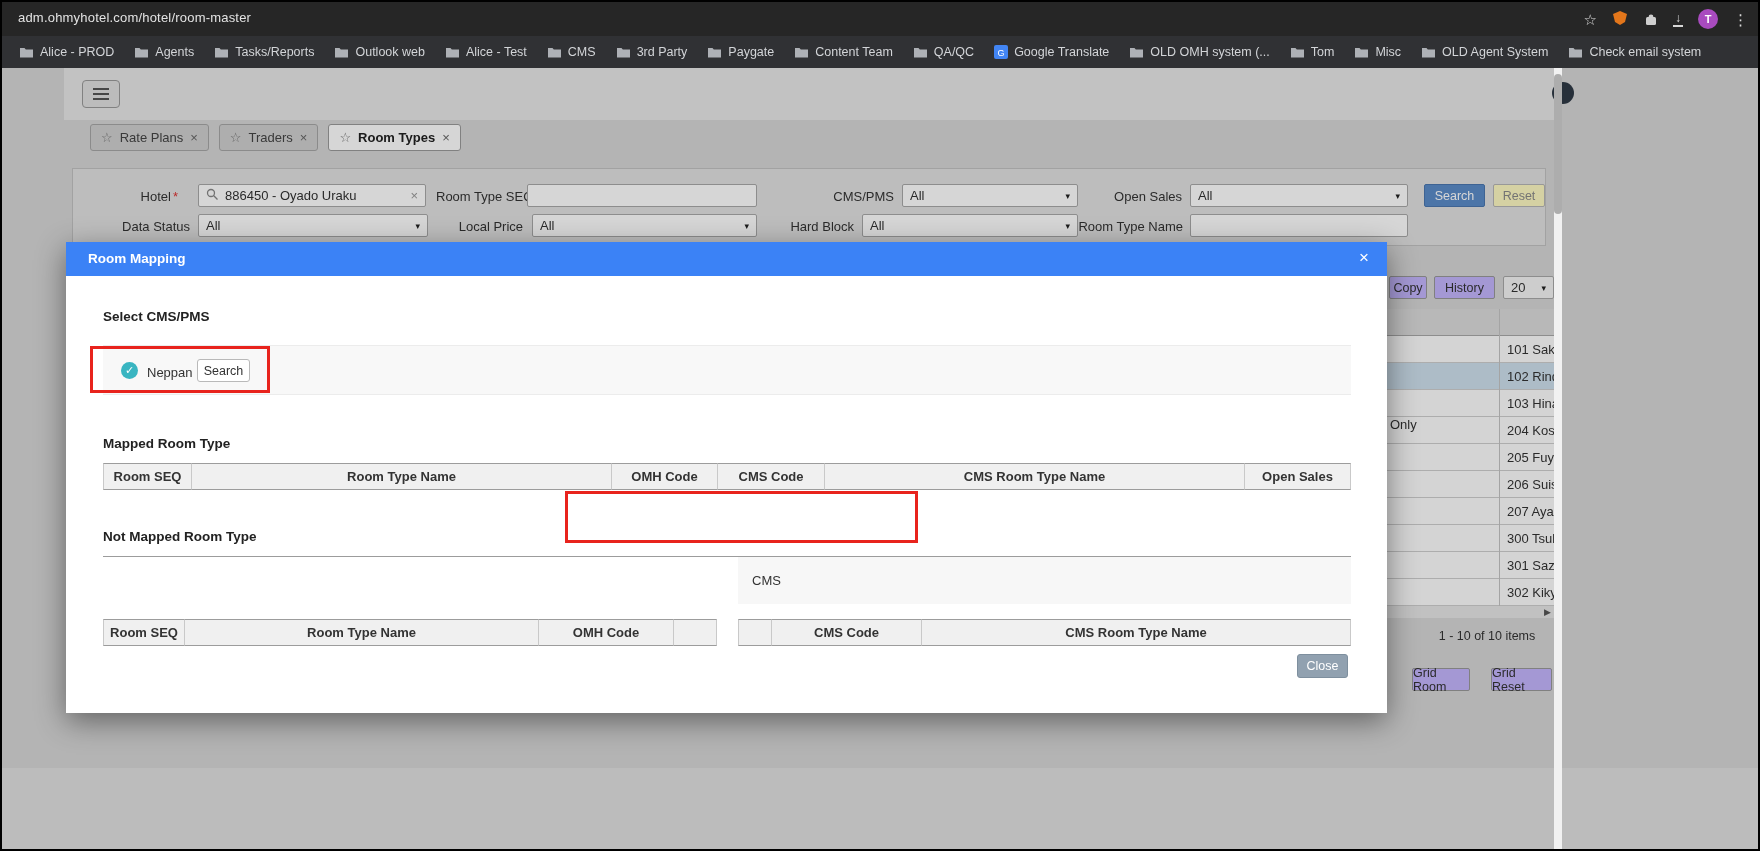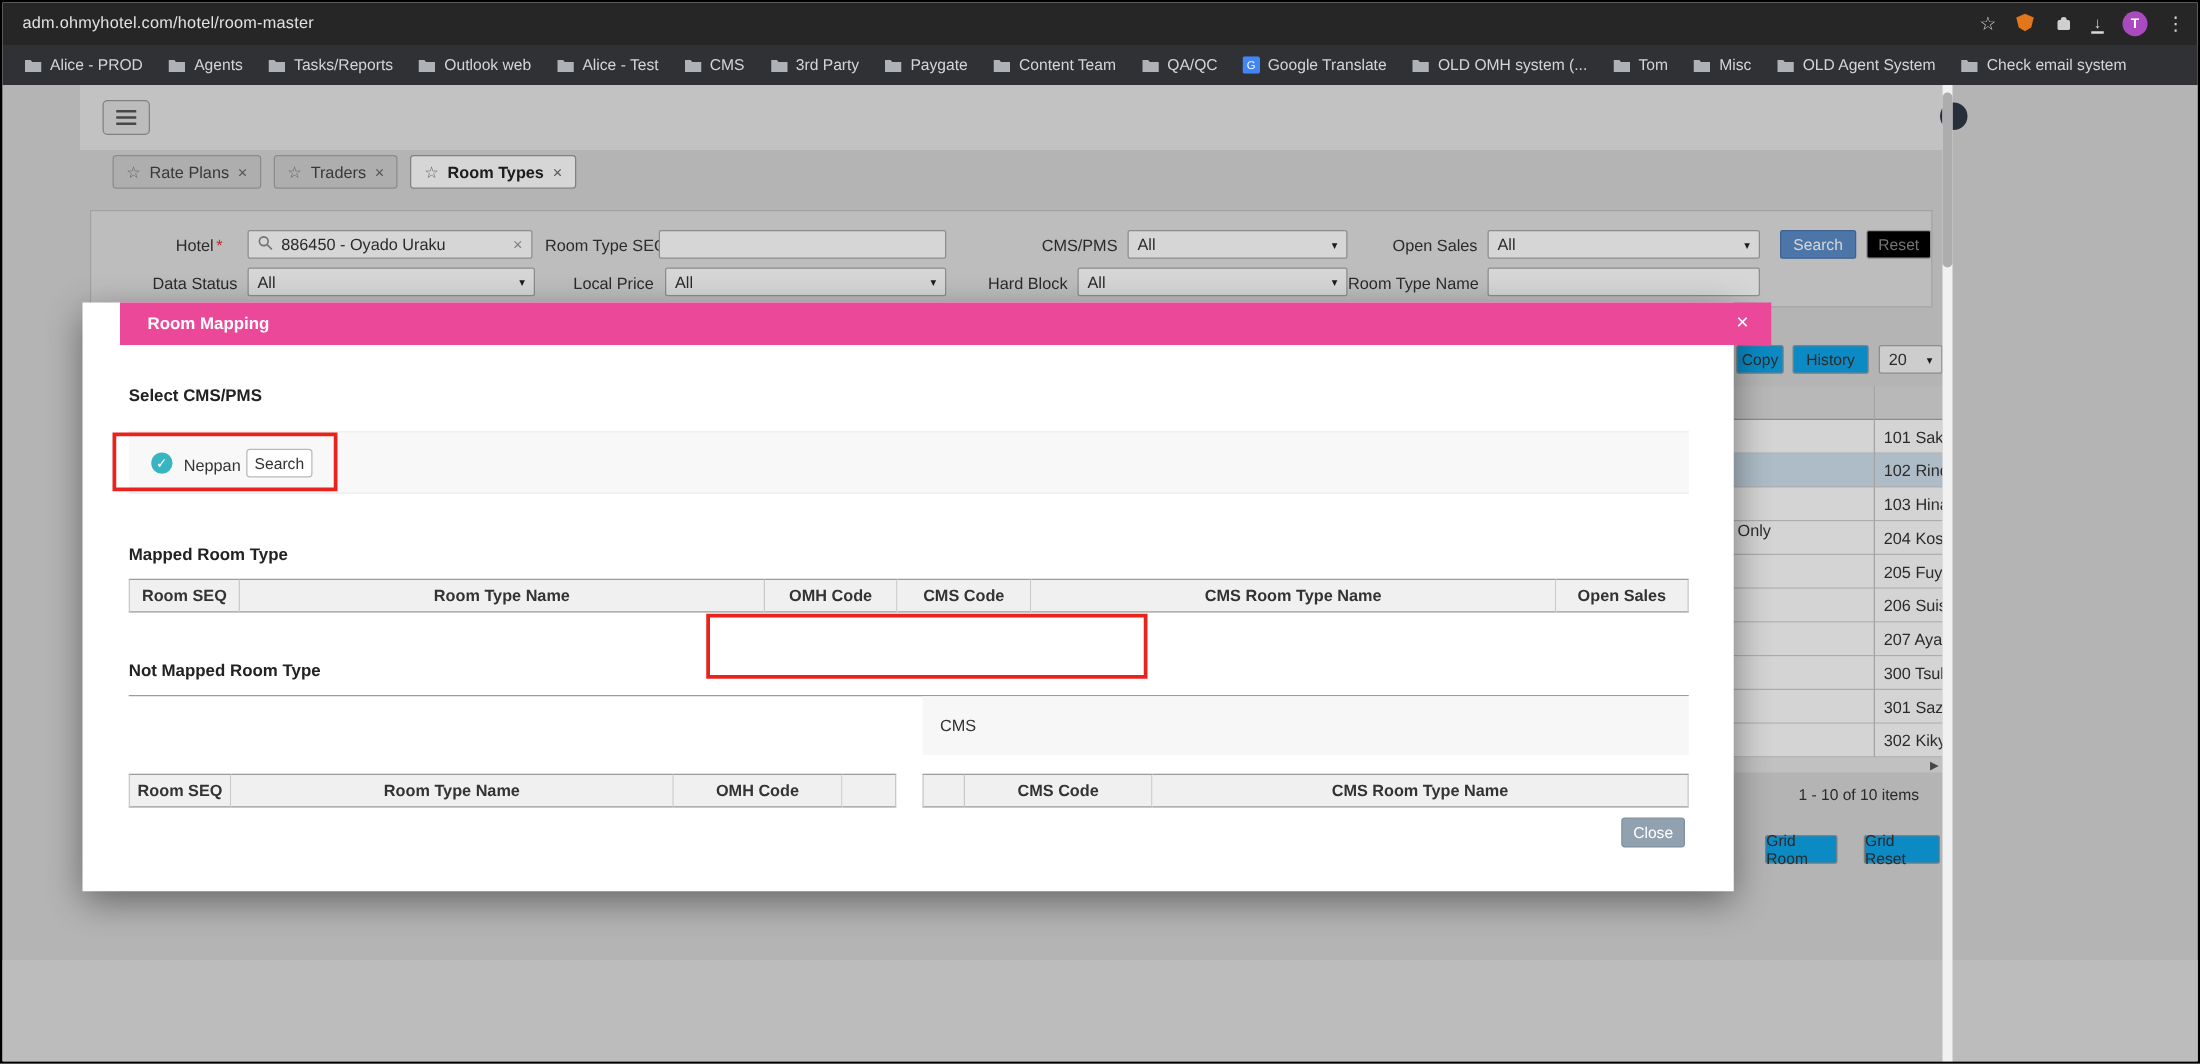--- a/index.html
+++ b/index.html
@@ -53,22 +53,22 @@
   .inp{position:absolute;background:#fff;border:1px solid #a8a8a8;border-radius:2px;box-sizing:border-box;height:23px;font-size:13px;color:#333;padding:0 7px;}
   .inp-wrap{position:absolute;background:#fff;border:1px solid #a8a8a8;border-radius:2px;box-sizing:border-box;height:23px;
             display:flex;align-items:center;gap:6px;padding:0 7px;font-size:13px;color:#333;}
   .inp-wrap .clear{margin-left:auto;color:#999;font-size:13px;}
   .sel{position:absolute;background:#fff;border:1px solid #a8a8a8;border-radius:2px;box-sizing:border-box;height:23px;
        display:flex;align-items:center;justify-content:space-between;padding:0 7px;font-size:13px;color:#333;}
   .sel .caret{font-size:9px;color:#222;}
   .btn{position:absolute;display:flex;align-items:center;justify-content:center;font-size:12.5px;border-radius:2px;
        box-sizing:border-box;border:1px solid transparent;height:23px;}
   .btn.primary{background:#5b8cc9;border-color:#4a77b0;color:#fff;}
-  .btn.disabled{background:#000000;border-color:#b5b5b5;color:#8a8a8a;}
-  .btn.light{background:#0ea5e9;border-color:#999;color:#333;}
+  .btn.disabled{background:#fef9c3;border-color:#b5b5b5;color:#8a8a8a;}
+  .btn.light{background:#c4b5fd;border-color:#999;color:#333;}
 
   
   .grid-header{position:absolute;left:1385px;top:307px;width:167px;height:27px;background:#dcdcdc;border-bottom:1px solid #a8a8a8;box-sizing:border-box;}
   .grid-rows{position:absolute;left:1385px;top:334px;width:167px;}
   .grid-row{height:27px;box-sizing:border-box;background:#fdfdfd;border-bottom:1px solid #cfcfcf;position:relative;
             font-size:13px;color:#333;overflow:hidden;white-space:nowrap;}
   .grid-row.selected{background:#cfe0ed;}
   .grid-row .row-name{position:absolute;left:120px;top:6px;}
   .grid-row .only-text{position:absolute;left:3px;top:0;}
   .grid-vline{position:absolute;left:1497px;top:307px;width:1px;height:297px;background:#c4c4c4;}
@@ -78,21 +78,21 @@
 
   
   .vscroll{position:absolute;left:1552px;top:66px;width:8px;height:785px;background:#f1f1f1;}
   .vthumb{position:absolute;left:1552px;top:72px;width:8px;height:140px;background:#adadad;border-radius:4px;}
 
   
   .dim{position:absolute;left:0;top:66px;width:1760px;height:785px;background:rgba(0,0,0,0.16);}
 
   
   .modal{position:absolute;left:64px;top:240px;width:1321px;height:471px;background:#fff;box-shadow:0 8px 28px rgba(0,0,0,.45);}
-  .modal-header{position:absolute;left:0;top:0;width:100%;height:34px;background:#ec4899;margin-left:30px;}
+  .modal-header{position:absolute;left:0;top:0;width:100%;height:34px;background:#3b82f6;}
   .modal-title{position:absolute;left:22px;top:9px;font-size:13.5px;font-weight:bold;color:#fff;}
   .modal-close{position:absolute;right:18px;top:6px;font-size:17px;color:#fff;}
   .m-heading{position:absolute;font-size:13.5px;font-weight:bold;color:#222;}
   .neppan-band{position:absolute;left:37px;top:103px;width:1248px;height:50px;background:#f8f8f8;
                border-top:1px solid #ececec;border-bottom:1px solid #ececec;box-sizing:border-box;}
   .check-circle{position:absolute;left:55px;top:120px;width:17px;height:17px;border-radius:50%;background:#39b5c1;
                 color:#fff;font-size:11px;display:flex;align-items:center;justify-content:center;}
   .neppan-label{position:absolute;left:81px;top:123px;font-size:13px;color:#333;}
   .m-search{left:131px;top:117px;width:53px;background:#fff;border-color:#b9b9b9;border-radius:3px;color:#333;}
   .red-box{position:absolute;border:3px solid #e8231d;box-sizing:border-box;z-index:5;}

